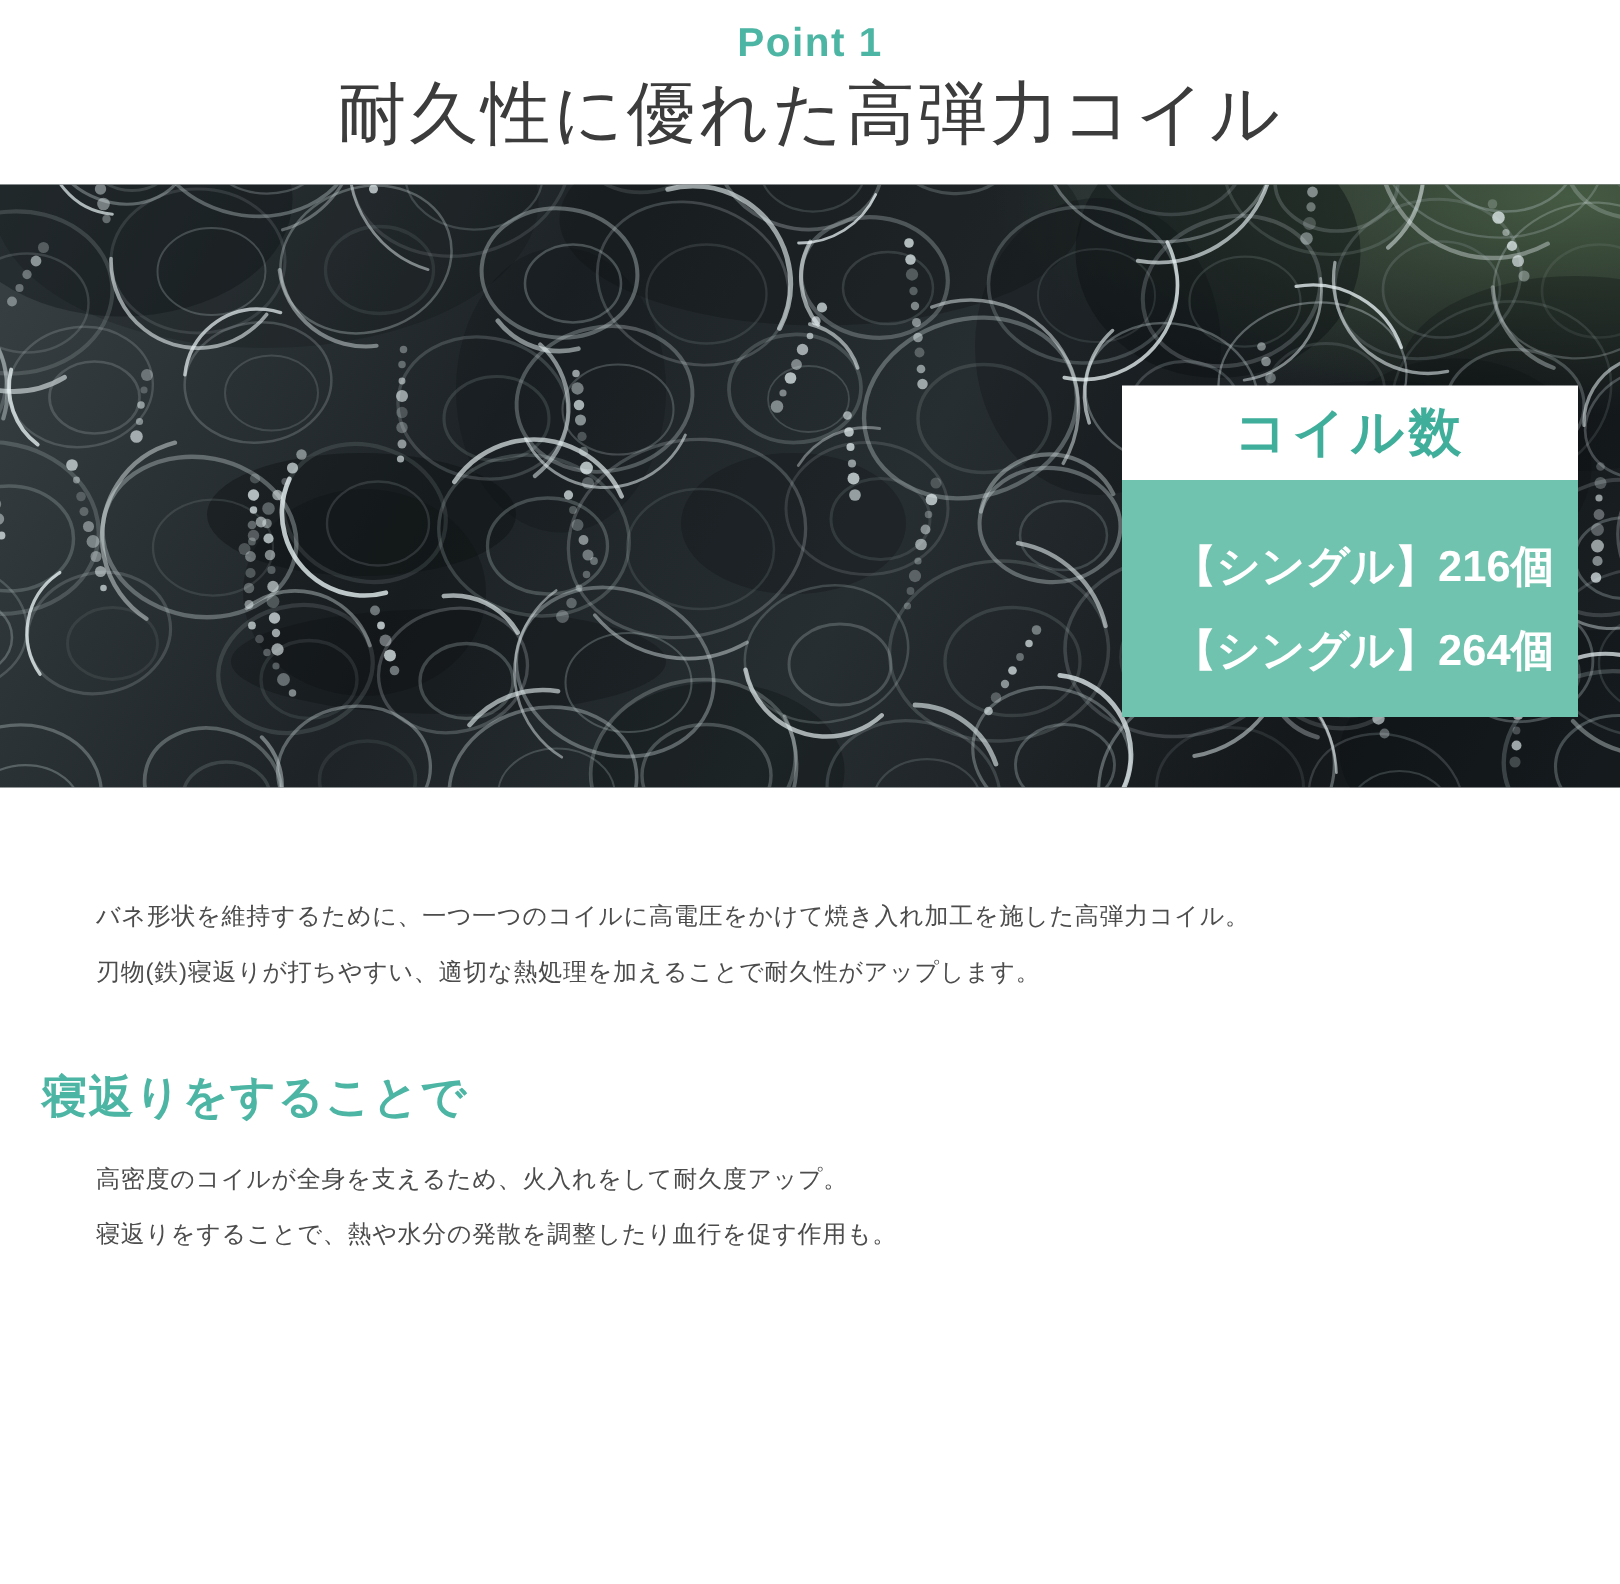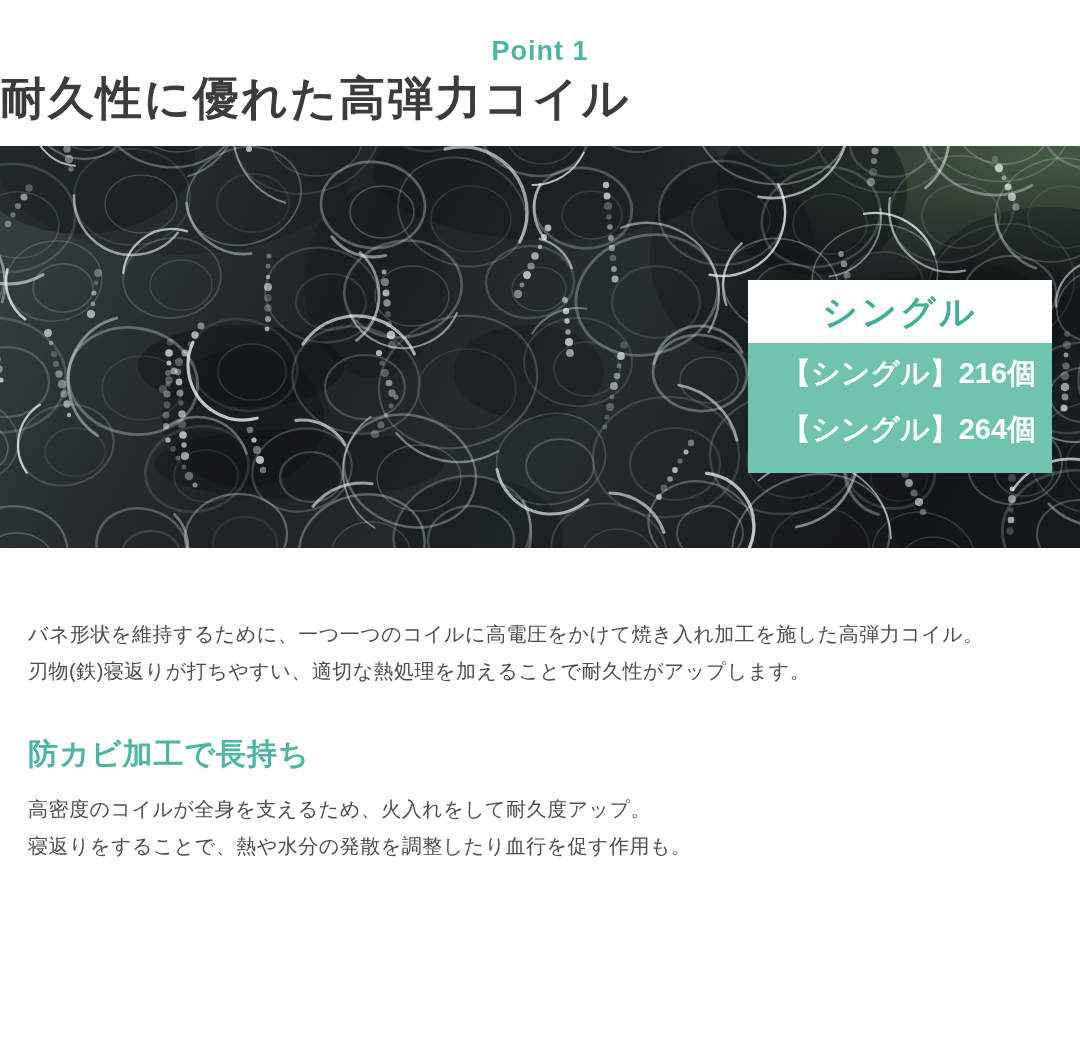--- a/index.html
+++ b/index.html
@@ -13,33 +13,33 @@
   *{box-sizing:border-box;margin:0;padding:0;}
   html,body{background:#fff;}
   body{
     width:1080px;height:1056px;
     font-family:"Liberation Sans","DejaVu Sans",sans-serif;
     background:var(--page-bg);
     overflow:hidden;
     position:relative;
   }
   .kicker{
-    padding-top:36px;
+    padding-top:13px;
     text-align:center;
     color:var(--accent);
     font-size:27px;
     font-weight:bold;
     letter-spacing:1px;
   }
   .title{
     margin-top:6px;
-    text-align:left;
+    text-align:center;
     color:var(--title-color);
     font-size:46px;
-    font-weight:bold;
+    font-weight:normal;
     letter-spacing:2px;
     line-height:1.1;
   }
   .photo{
     position:relative;
     margin-top:22px;
     width:1080px;
     height:402px;
     overflow:hidden;
     background:
@@ -59,21 +59,21 @@
     color:var(--card-title);
     height:63px;
     line-height:63px;
     text-align:center;
     font-size:35px;
     font-weight:bold;
     letter-spacing:3px;
   }
   .coil-card-body{
     background:var(--card-bg);
-    padding:2px 10px 16px 34px;
+    padding:30px 10px 16px 34px;
   }
   .coil-card-body li{
     list-style:none;
     color:#ffffff;
     font-size:29px;
     font-weight:bold;
     line-height:56px;
     white-space:nowrap;
   }
   .features{
@@ -82,23 +82,24 @@
   .feature{margin-bottom:44px;}
   .feature h3{
     color:var(--accent);
     font-size:30px;
     font-weight:bold;
     letter-spacing:1px;
   }
   .feature p{
     margin-top:16px;
     color:var(--body-color);
-    font-size:20px;
+    font-size:16px;
     line-height:37px;
     letter-spacing:0.5px;
+    margin-left:36px;
   }
   .feature p + p{margin-top:0;}
 </style>
 </head>
 <body>
 
 <div>
 
   <div class="kicker">Point 1</div>
   <h1 class="title">耐久性に優れた高弾力コイル</h1>
@@ -515,37 +516,37 @@
         <circle cx="391" cy="189" r="4.3" fill="#e2ecee" opacity="0.75"></circle>
         <circle cx="389" cy="178" r="3.1" fill="#e2ecee" opacity="0.33"></circle>
         <circle cx="388" cy="168" r="3.1" fill="#e2ecee" opacity="0.26"></circle>
         <circle cx="387" cy="157" r="3.7" fill="#e2ecee" opacity="0.54"></circle>
         <circle cx="386" cy="147" r="3.5" fill="#e2ecee" opacity="0.70"></circle>
         <circle cx="385" cy="136" r="4.1" fill="#e2ecee" opacity="0.45"></circle>
         <circle cx="384" cy="126" r="2.5" fill="#e2ecee" opacity="0.62"></circle>
       </svg>
 
     <div class="coil-card">
-      <div class="coil-card-title">シングル</div>
+      <div class="coil-card-title">コイル数</div>
       <ul class="coil-card-body">
         <li>【シングル】216個</li>
         <li>【シングル】264個</li>
       </ul>
     </div>
   </div>
 
   <div class="features">
 
     <div class="feature">
       <p>バネ形状を維持するために、一つ一つのコイルに高電圧をかけて焼き入れ加工を施した高弾力コイル。</p>
       <p>刃物(鉄)寝返りが打ちやすい、適切な熱処理を加えることで耐久性がアップします。</p>
     </div>
 
 
     <div class="feature">
-      <h3>防カビ加工で長持ち</h3>
+      <h3>寝返りをすることで</h3>
       <p>高密度のコイルが全身を支えるため、火入れをして耐久度アップ。</p>
       <p>寝返りをすることで、熱や水分の発散を調整したり血行を促す作用も。</p>
 
     </div>
 
   </div>
 </div>
 
 </body></html>

